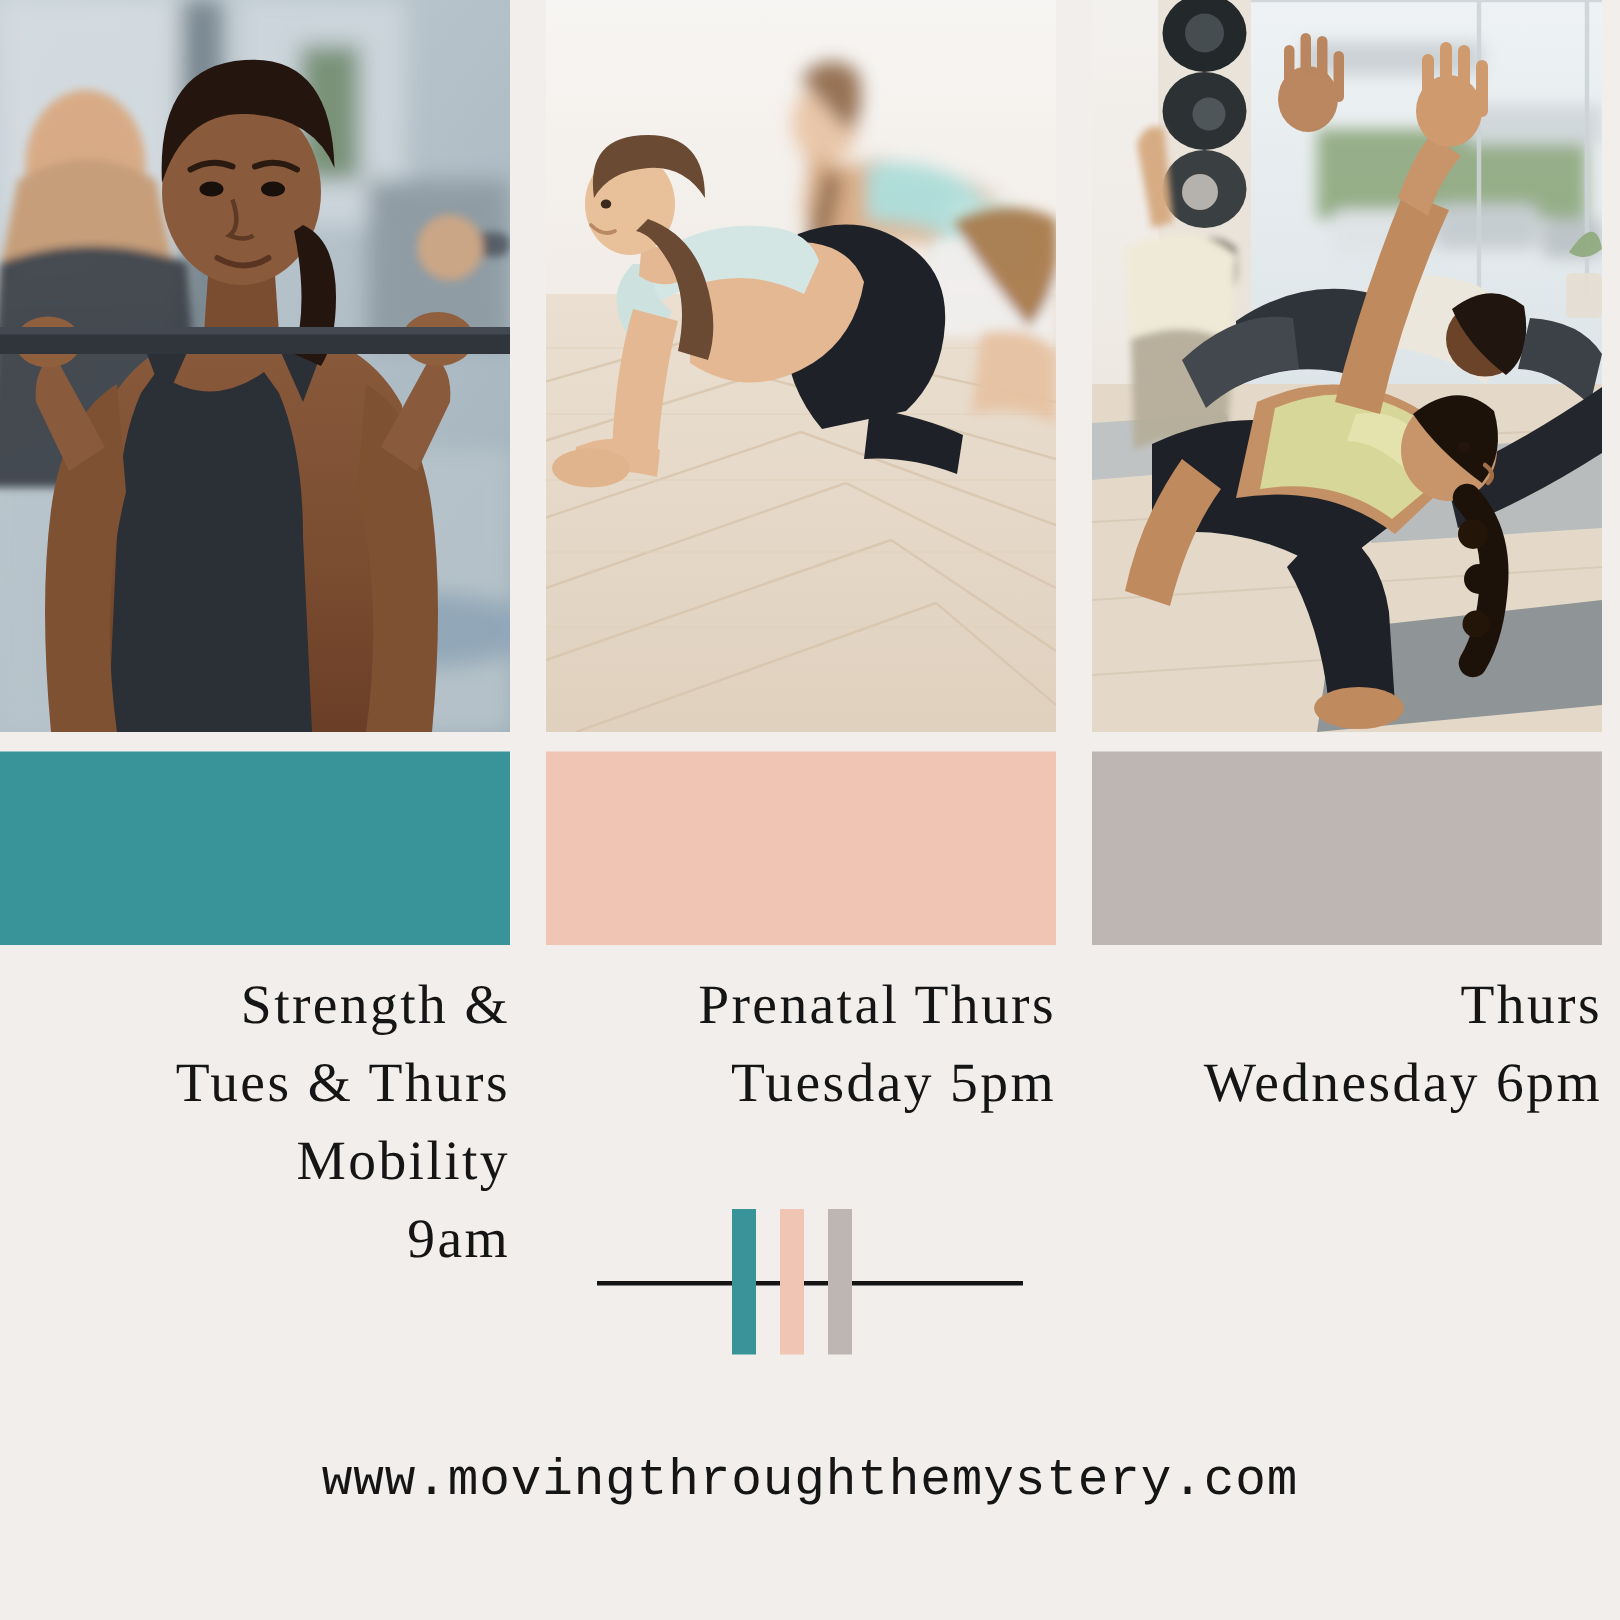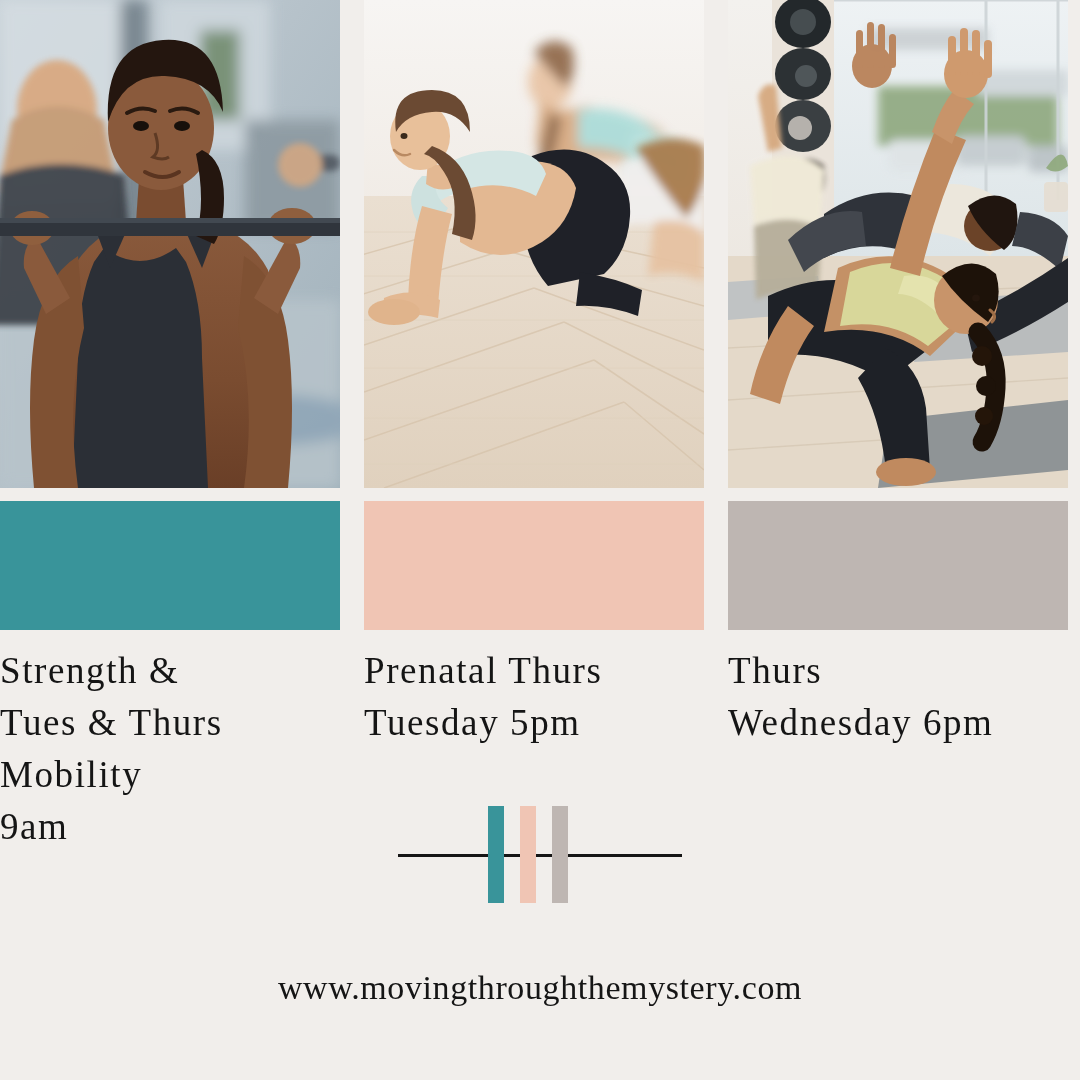--- a/index.html
+++ b/index.html
@@ -68,21 +68,21 @@
   }
   .caption-col {
     width: 340px;
     display: flex;
     flex-direction: column;
     align-items: center;
   }
   .caption-line {
     display: block;
     width: 100%;
-    text-align: left;
+    text-align: right;
     color: #151515;
     font-size: 37px;
     line-height: 52px;
     letter-spacing: 1.6px;
     font-family: "Liberation Serif", "DejaVu Serif", serif;
     white-space: nowrap;
   }
 
   
   .divider {
@@ -114,21 +114,21 @@
   .website {
     position: absolute;
     left: 0;
     top: 966px;
     width: 1080px;
     text-align: center;
     color: #151515;
     font-size: 34px;
     line-height: 44px;
     letter-spacing: 0.6px;
-    font-family: Liberation Serif, serif;
+    font-family: Liberation Mono, monospace;
     white-space: nowrap;
   }
 </style>
 </head>
 <body>
 
 <div id="poster">
 
   <div class="photo-strip">
 

